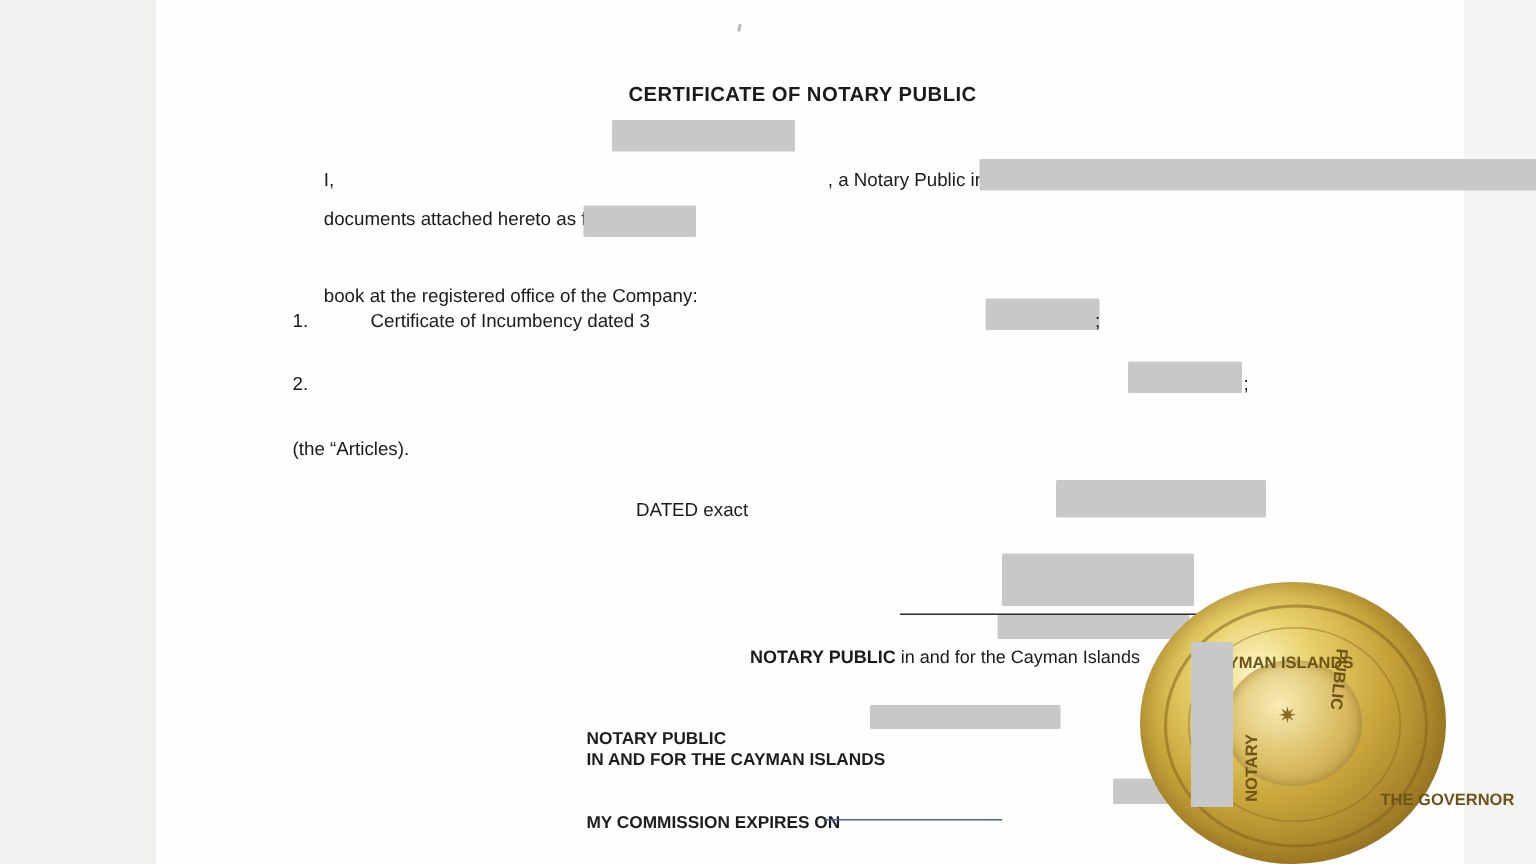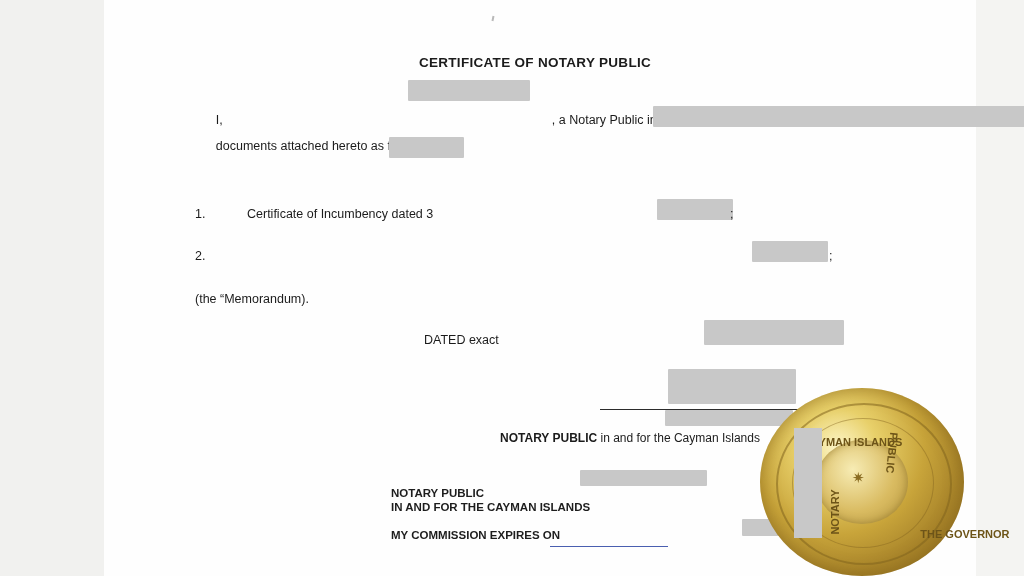--- a/index.html
+++ b/index.html
@@ -210,48 +210,51 @@
       <span>, a Notary Public in and for the Cayman Islands, </span><span class="b">DO HEREBY CERTIFY</span><span> that the</span>
     </div>
 
     <div class="line" style="left:0; top:109px;">
       <span>documents attached hereto as follows for</span>
     </div>
     <div class="redact" style="left:458px; top:106px; width:418px; height:21px;"></div>
 
     <div class="redact" style="left:194px; top:137px; width:75px; height:21px;"></div>
 
+    <div class="line" style="left:0; top:160px;">
+      <span>book at the registered office of the Company:</span>
+    </div>
 
     <div class="num" style="left:0; top:202px;">1.</div>
     <div class="item-text" style="left:52px; top:202px;">Certificate of Incumbency dated 3</div>
     <div class="redact" style="left:462px; top:199px; width:76px; height:21px;"></div>
     <div class="item-text" style="left:535px; top:202px;">;</div>
 
     <div class="num" style="left:0; top:244px;">2.</div>
     <div class="redact" style="left:557px; top:241px; width:76px; height:21px;"></div>
     <div class="item-text" style="left:634px; top:244px;">;</div>
 
-    <div class="line" style="left:0; top:287px;">(the “Memorandum).</div>
+    <div class="line" style="left:0; top:287px;">(the “Articles).</div>
 
     <div class="line" style="left:229px; top:328px;">DATED exact</div>
     <div class="redact" style="left:509px; top:320px; width:140px; height:25px;"></div>
 
     <div class="redact" style="left:473px; top:369px; width:128px; height:35px;"></div>
     <div class="sig-rule"></div>
     <div class="redact" style="left:470px; top:410px; width:128px; height:16px;"></div>
 
     <div class="sig-caption">
       <span class="b">NOTARY PUBLIC</span><span> in and for the Cayman Islands</span>
     </div>
 
     <div class="redact" style="left:385px; top:470px; width:127px; height:16px;"></div>
     <div class="stamp-block">
       <div>NOTARY PUBLIC</div>
       <div>IN AND FOR THE CAYMAN ISLANDS</div>
-      <div style="margin-top:14px;">MY COMMISSION EXPIRES ON</div>
+      <div style="margin-top:28px;">MY COMMISSION EXPIRES ON</div>
     </div>
     <div class="redact" style="left:547px; top:519px; width:132px; height:17px;"></div>
     <div class="stamp-line-under"></div>
   </div>
 
   <div class="seal">
     <div class="seal-rays"></div>
     <div class="seal-outer"></div>
     <div class="seal-ring1"></div>
     <div class="seal-ring2"></div>

